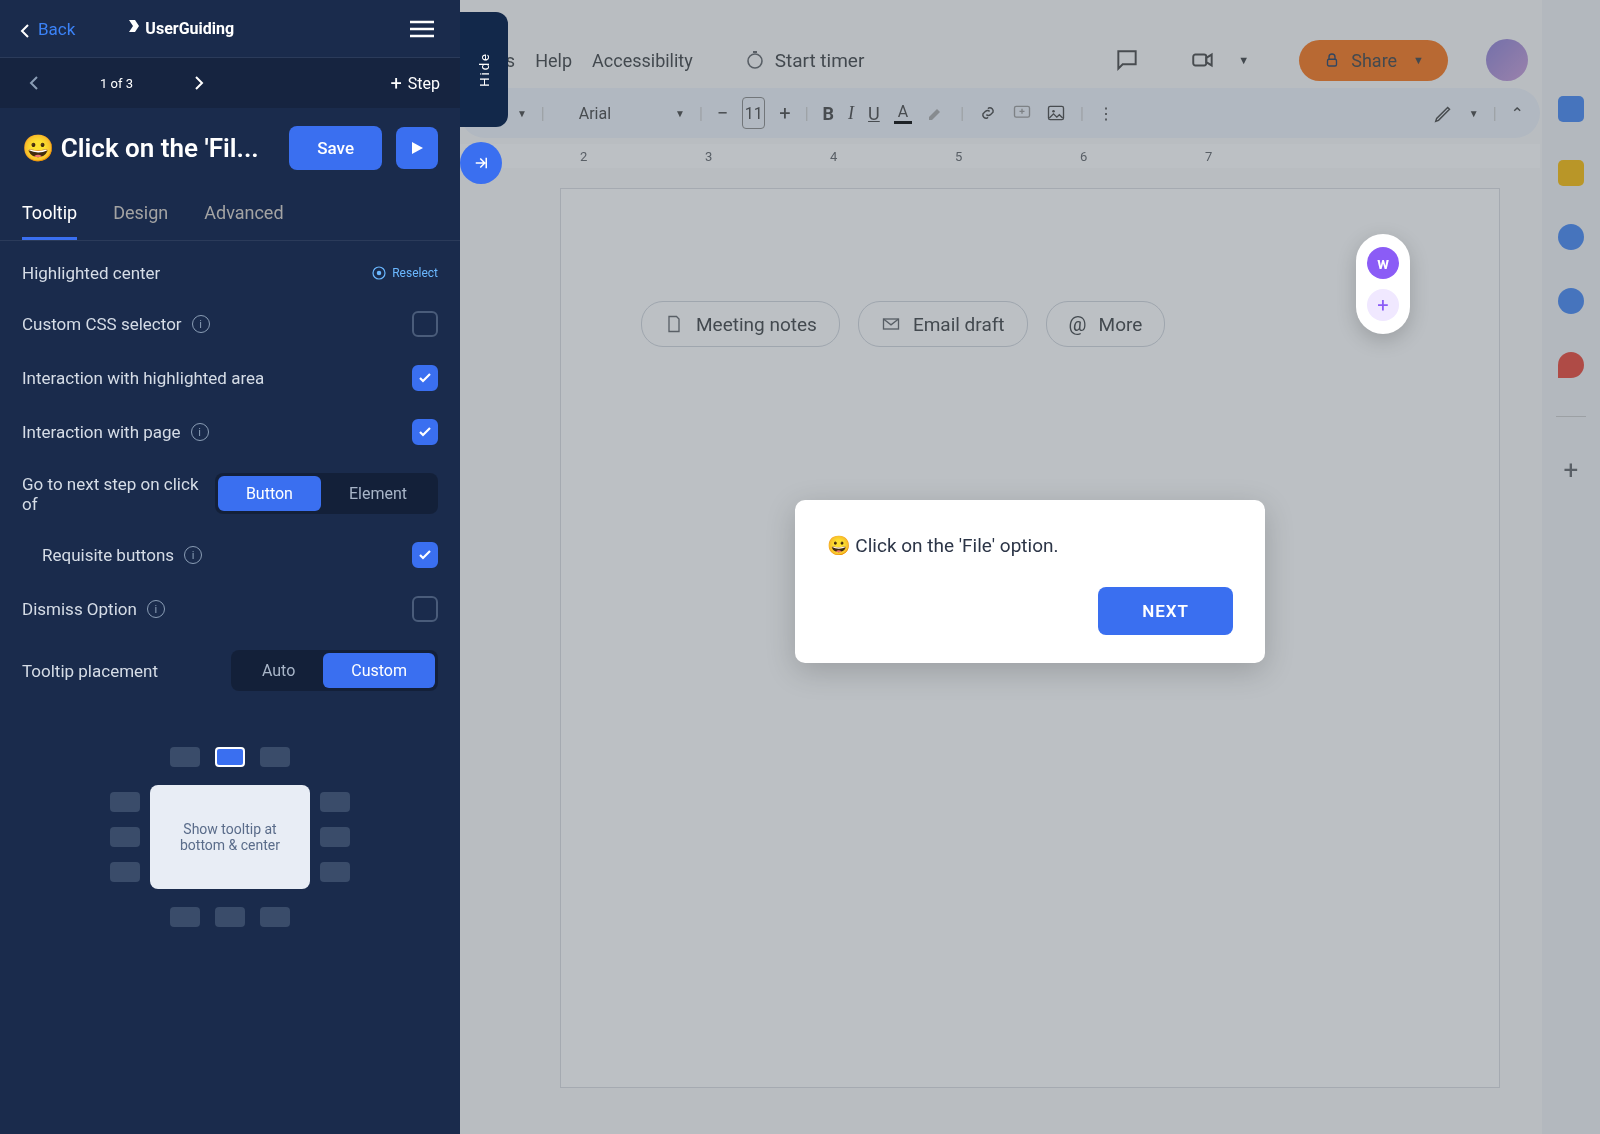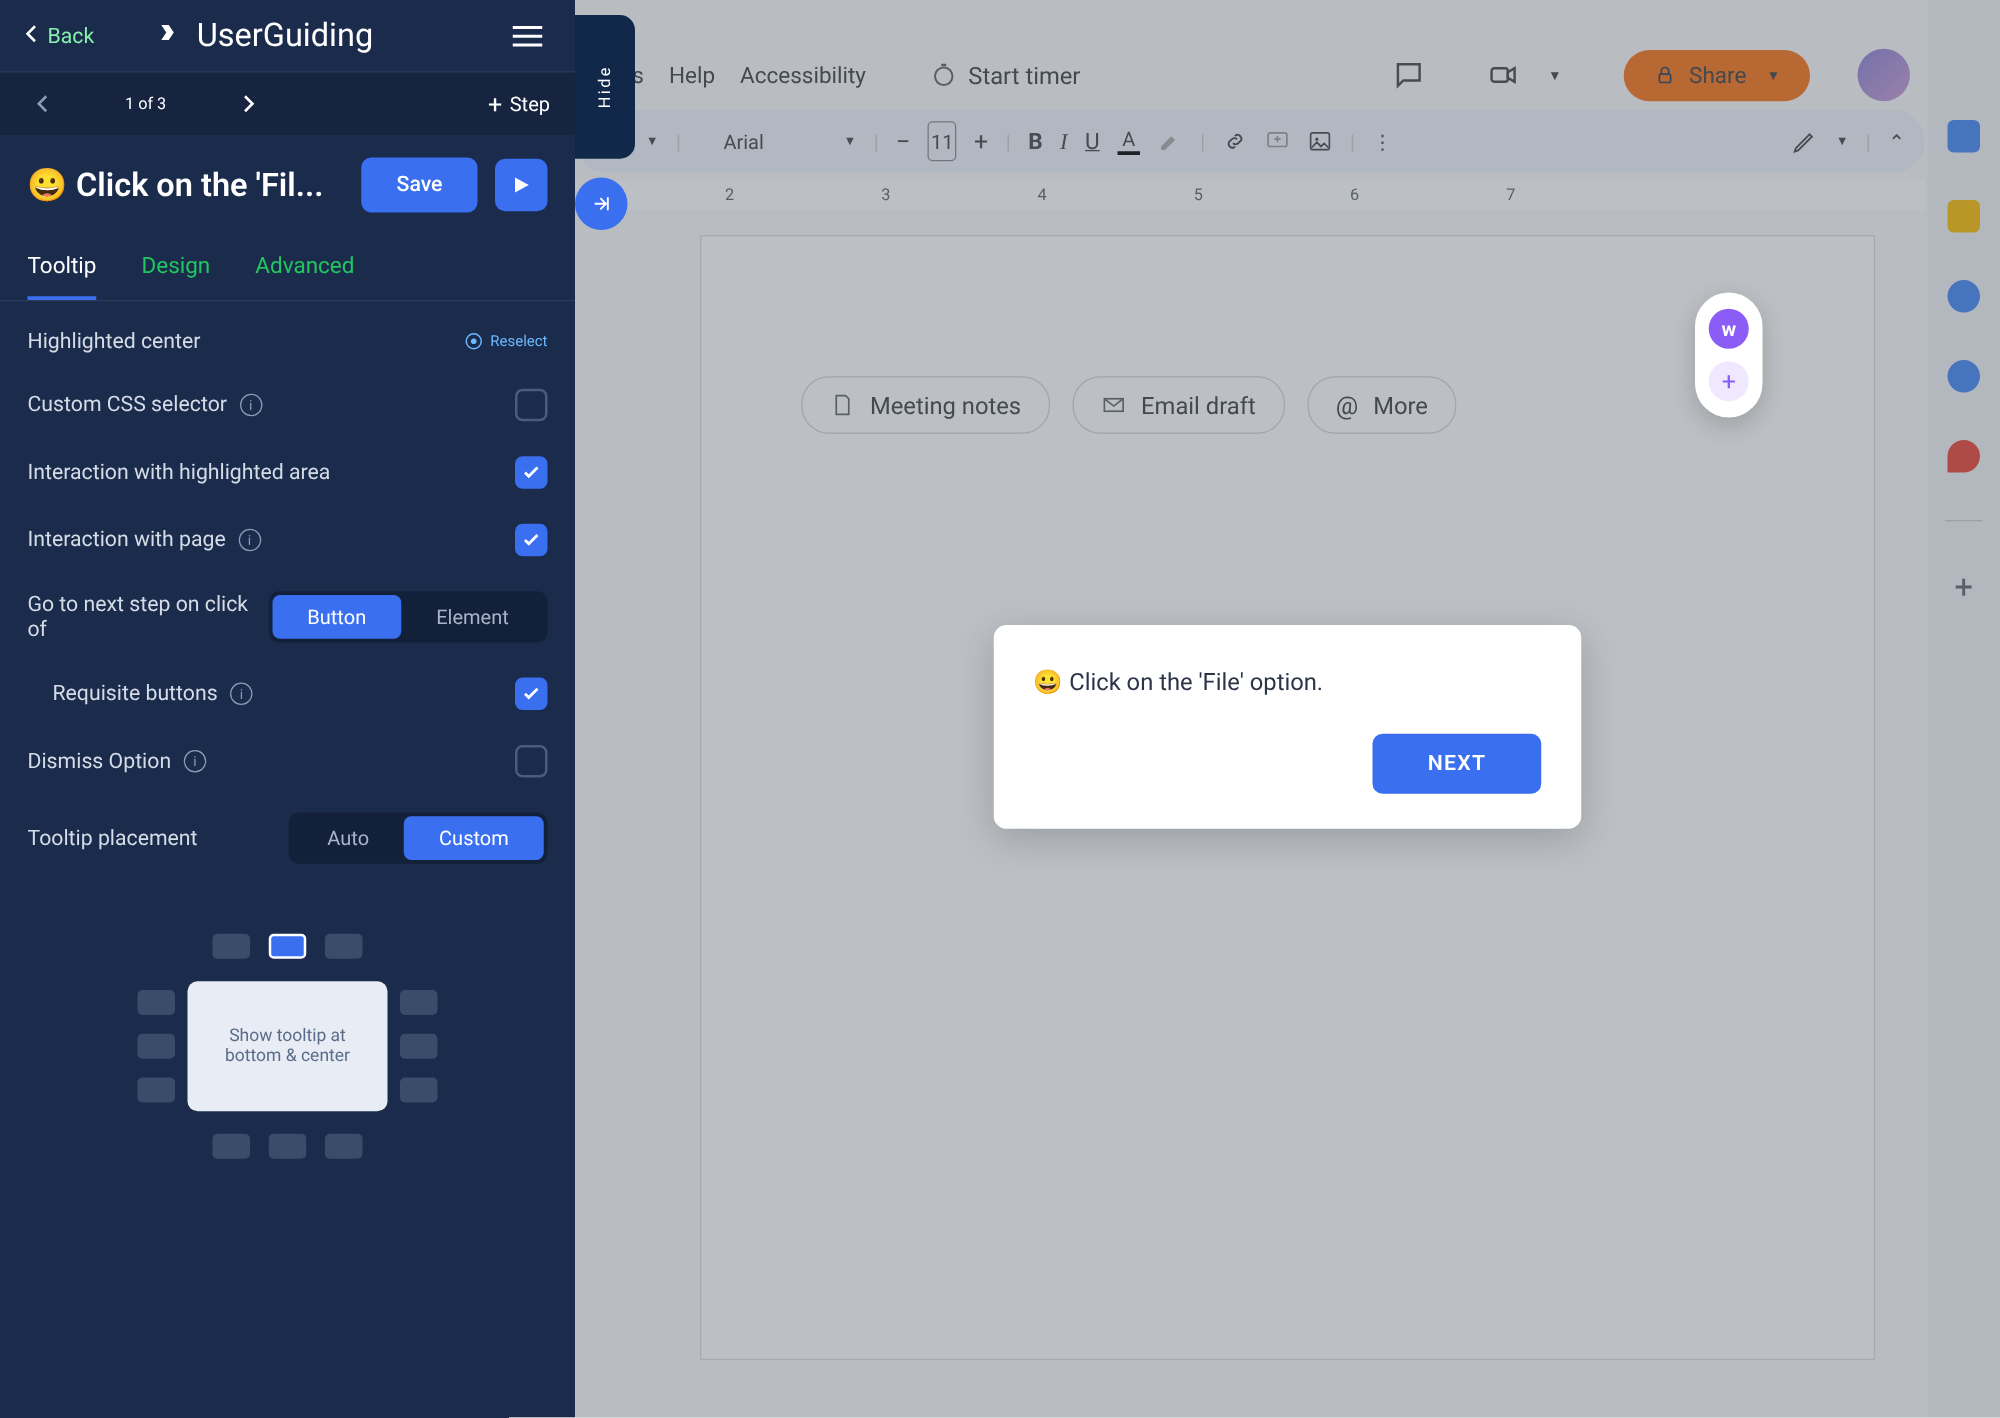--- a/index.html
+++ b/index.html
@@ -8,41 +8,41 @@
     
     .sidebar {
       position: absolute; left: 0; top: 0; width: 460px; height: 100%;
       background: #1a2b4c; color: #fff; z-index: 100;
       display: flex; flex-direction: column;
     }
     .sidebar-header {
       height: 58px; display: flex; align-items: center; padding: 0 20px;
       border-bottom: 1px solid rgba(255,255,255,0.08);
     }
-    .back-btn { display: flex; align-items: flex-start; gap: 8px; color: #86efac; font-size: 17px; cursor: pointer; }
-    .logo { margin-left: 48px; display: flex; align-items: center; gap: 16px; font-size: 26px; font-weight: 400; }
+    .back-btn { display: flex; align-items: flex-end; gap: 8px; color: #3b82f6; font-size: 17px; cursor: pointer; }
+    .logo { margin-left: 48px; display: flex; align-items: center; gap: 4px; font-size: 16px; font-weight: 700; }
     .menu-btn { margin-left: auto; width: 36px; height: 36px; display: flex; align-items: center; justify-content: center; }
     
     .step-nav {
       height: 50px; display: flex; align-items: center; padding: 0 20px; gap: 12px;
       background: rgba(0,0,0,0.15);
     }
     .nav-arrow { width: 28px; height: 28px; display: flex; align-items: center; justify-content: center; cursor: pointer; color: #8a9db5; }
     .step-counter { font-size: 13px; margin: 0 40px; }
     .add-step { margin-left: auto; display: flex; align-items: center; gap: 6px; color: #fff; font-size: 16px; }
     
     .step-title-row {
       padding: 18px 22px; display: flex; align-items: center; gap: 14px;
     }
     .step-title { font-size: 26px; font-weight: 600; flex: 1; white-space: nowrap; overflow: hidden; text-overflow: ellipsis; }
     .save-btn { background: #3a6ff0; color: #fff; border: none; padding: 12px 28px; border-radius: 8px; font-size: 17px; font-weight: 500; cursor: pointer; }
     .play-btn { width: 42px; height: 42px; background: #3a6ff0; border-radius: 8px; display: flex; align-items: center; justify-content: center; cursor: pointer; }
     
     .tabs { display: flex; padding: 0 22px; border-bottom: 1px solid rgba(255,255,255,0.08); }
-    .tab { padding: 14px 0; margin-right: 36px; font-size: 18px; color: #22c55e; cursor: pointer; border-bottom: 3px solid transparent; }
+    .tab { padding: 14px 0; margin-right: 36px; font-size: 18px; color: #a3a3a3; cursor: pointer; border-bottom: 3px solid transparent; }
     .tab.active { color: #fff; border-bottom-color: #3a6ff0; }
     
     .settings { padding: 22px; display: flex; flex-direction: column; gap: 28px; overflow-y: auto; }
     .setting-row { display: flex; align-items: center; justify-content: space-between; }
     .setting-label { font-size: 17px; color: #d5dce6; display: flex; align-items: center; gap: 10px; }
     .reselect { display: flex; align-items: center; gap: 4px; color: #6bb8ff; font-size: 12px; cursor: pointer; }
     .checkbox { width: 26px; height: 26px; border: 2px solid #4a5c7a; border-radius: 6px; cursor: pointer; }
     .checkbox.checked { background: #3a6ff0; border-color: #3a6ff0; display: flex; align-items: center; justify-content: center; }
     .info-icon { width: 18px; height: 18px; border: 1.5px solid #8a9db5; border-radius: 50%; display: inline-flex; align-items: center; justify-content: center; font-size: 11px; color: #8a9db5; }
     

